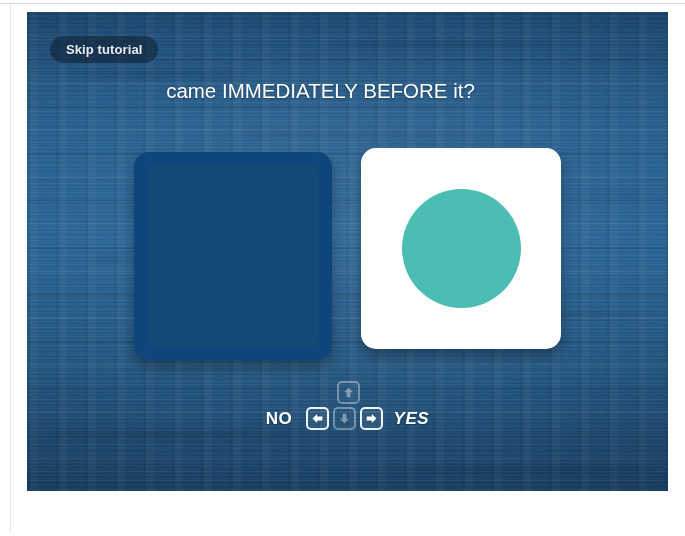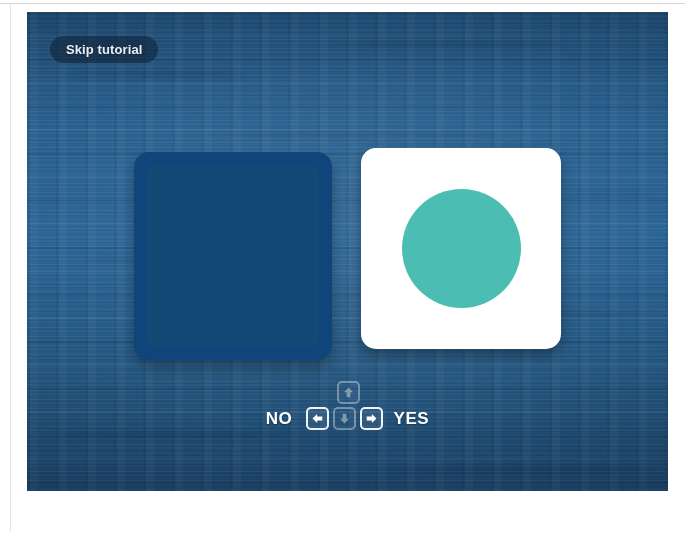--- a/index.html
+++ b/index.html
@@ -242,21 +242,21 @@
   }
 
   .answer-label {
     color: #ffffff;
     font-size: 17px;
     font-weight: bold;
     letter-spacing: 0.6px;
     text-shadow: 0 1px 2px rgba(0,0,0,0.35);
   }
   .answer-no  { margin-right: 12px; }
-  .answer-yes { margin-left: 8px; }
+  .answer-yes { margin-left: 8px; font-style: italic; }
 </style>
 </head>
 <body>
 
 <div id="page">
 
   <div class="top-rule"></div>
   <div class="left-rule"></div>
 
   <div class="stage">
@@ -268,20 +268,21 @@
     <div class="grain-blob" style="left:20px;  top:420px; width:260px; height:5px; opacity:.75;"></div>
     <div class="grain-blob" style="left:350px; top:455px; width:280px; height:6px; opacity:.8;"></div>
     <div class="grain-blob" style="left:60px;  top:245px; width:60px;  height:4px; opacity:.6;"></div>
     <div class="grain-blob" style="left:540px; top:180px; width:90px;  height:4px; opacity:.6;"></div>
 
     <div class="skip-btn" style="left:23px; top:24px;">
       <span>Skip tutorial</span>
     </div>
 
     <div class="prompt" style="left:33px; top:65px; width:521px;">
+      <span class="line">came IMMEDIATELY BEFORE it?</span>
     </div>
 
     <div class="cards">
 
       <div class="card card-back">
         <div class="card-back-pattern">
           <svg viewBox="0 0 172 182" preserveAspectRatio="none" aria-hidden="true">
             <defs>
               <pattern id="ogee" x="0" y="0" width="17.4" height="17.4" patternUnits="userSpaceOnUse">
                 <rect x="0" y="0" width="17.4" height="17.4" fill="#0b3358"></rect>

